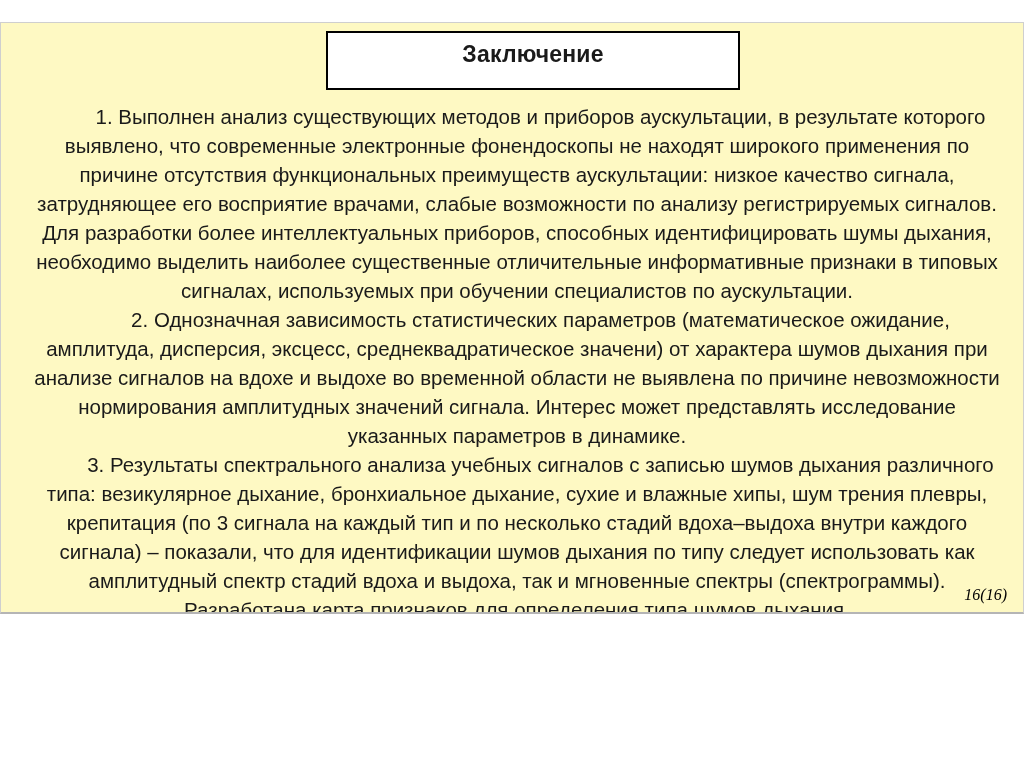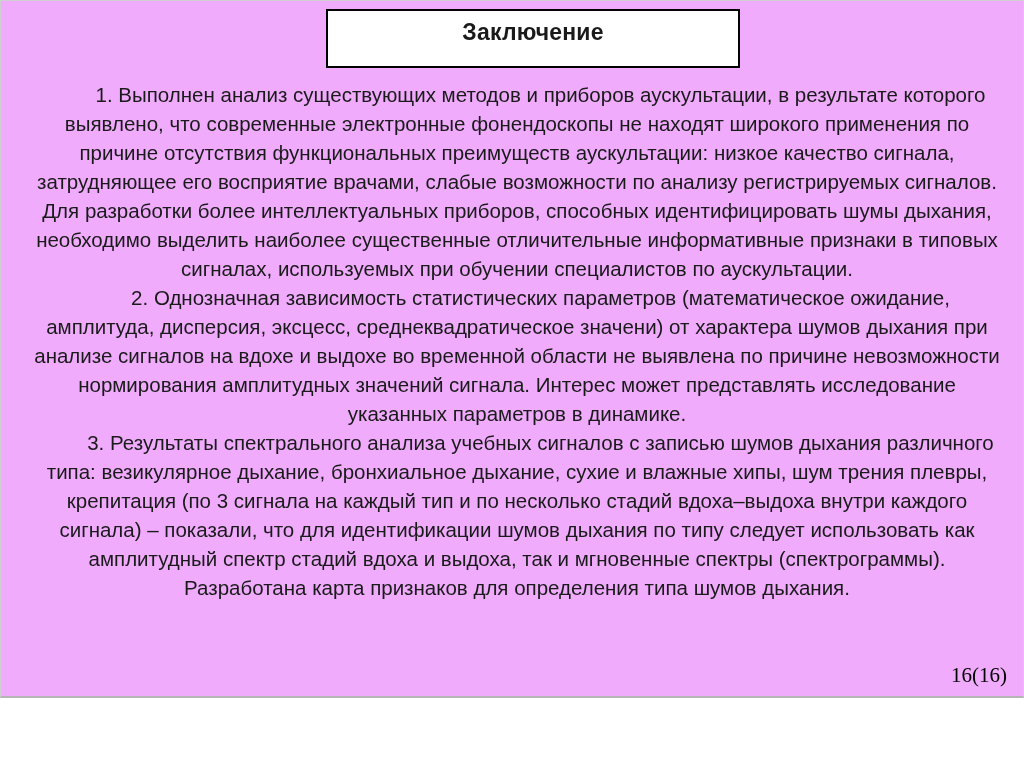--- a/index.html
+++ b/index.html
@@ -3,28 +3,29 @@
 <meta charset="utf-8">
 <style>
   html, body {
     margin: 0;
     padding: 0;
     background: #ffffff;
   }
   .slide {
     position: relative;
     width: 1024px;
-    height: 698px;
+    height: 592px;
     box-sizing: border-box;
-    background: #f0abfc;
+    background: #fef9c3;
     border: 1px solid #cfcfcf;
     border-bottom: 2px solid #b5b5b5;
     font-family: "Liberation Sans", sans-serif;
     color: #1a1a1a;
     overflow: hidden;
+    margin-top: 22px;
   }
   .title-box {
     position: absolute;
     left: 325px;
     top: 8px;
     width: 414px;
     height: 59px;
     box-sizing: border-box;
     border: 2px solid #000000;
     background: #ffffff;
@@ -48,22 +49,23 @@
   .body-text p {
     margin: 0;
     padding: 0;
     text-indent: 47px;
   }
   .page-number {
     position: absolute;
     right: 16px;
     bottom: 8px;
     font-family: "Liberation Serif", serif;
-    font-size: 21px;
+    font-size: 16px;
     color: #000000;
+    font-style: italic;
   }
 </style>
 </head>
 <body>
 
 <div class="slide">
 
   <div class="title-box">
     <span class="title-text">Заключение</span>
   </div>

